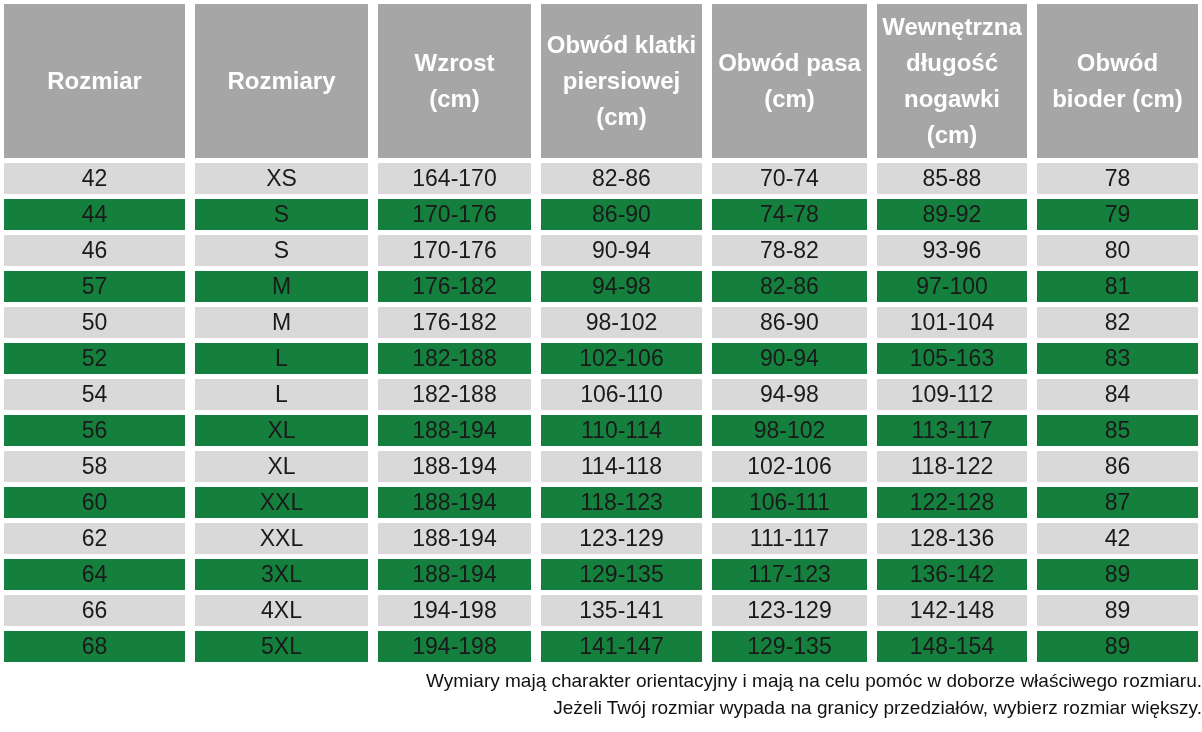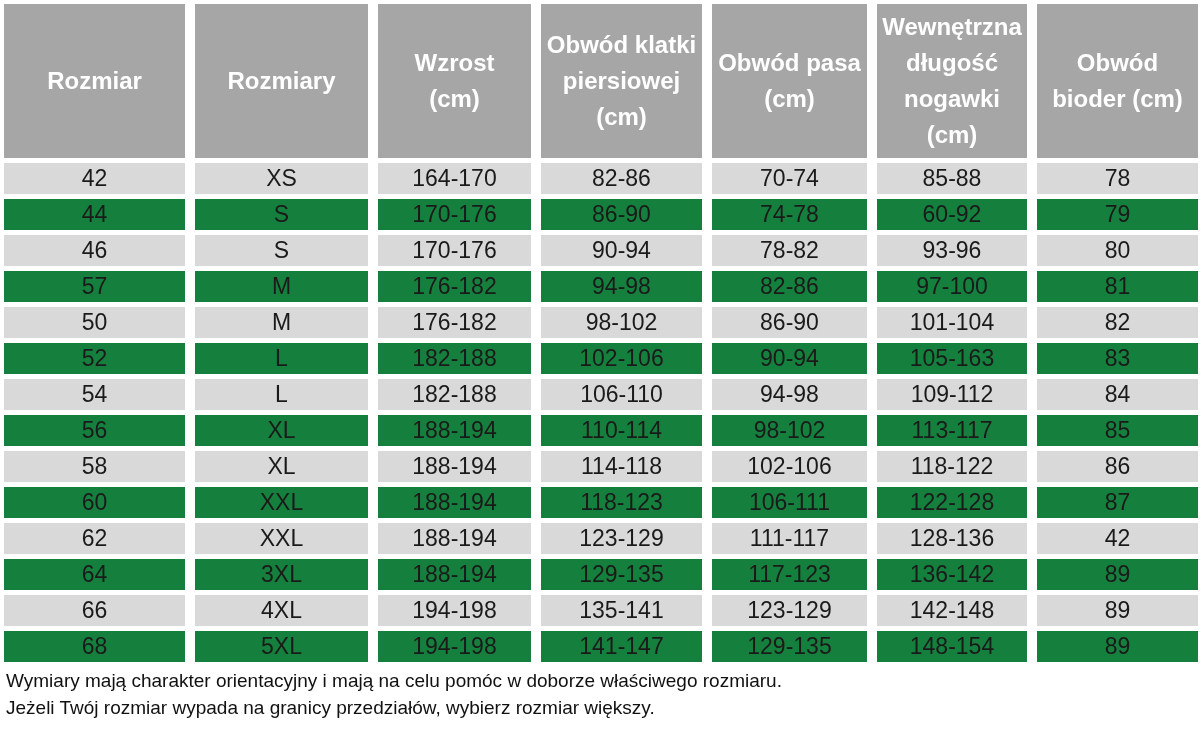--- a/index.html
+++ b/index.html
@@ -44,21 +44,21 @@
   }
   .body-row.odd .cell  { background: #d9d9d9; }
   .body-row.even .cell { background: #15803d; }
   .cell.strong { font-weight: normal; }
   .footnote {
     margin: 3px 0 0 6px;
     font-size: 19px;
     line-height: 27px;
     color: #111111;
   }
-  .footnote p { margin: 0; }
+  .footnote p { margin: 0; text-align: right; }
 </style>
 </head>
 <body>
 
 <div class="size-table">
   <div class="row header-row">
     <div class="cell">Rozmiar</div>
     <div class="cell">Rozmiary</div>
     <div class="cell">Wzrost
 (cm)</div>
@@ -81,21 +81,21 @@
       <div class="cell">70-74</div>
       <div class="cell">85-88</div>
       <div class="cell">78</div>
     </div>
     <div class="row body-row even">
       <div class="cell strong">44</div>
       <div class="cell strong">S</div>
       <div class="cell">170-176</div>
       <div class="cell">86-90</div>
       <div class="cell">74-78</div>
-      <div class="cell">60-92</div>
+      <div class="cell">89-92</div>
       <div class="cell">79</div>
     </div>
     <div class="row body-row odd">
       <div class="cell strong">46</div>
       <div class="cell strong">S</div>
       <div class="cell">170-176</div>
       <div class="cell">90-94</div>
       <div class="cell">78-82</div>
       <div class="cell">93-96</div>
       <div class="cell">80</div>

